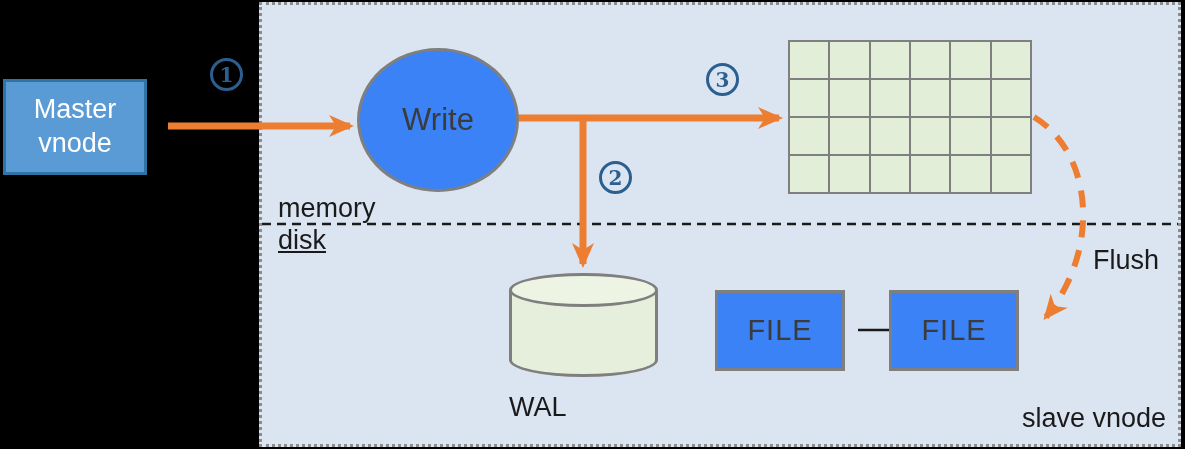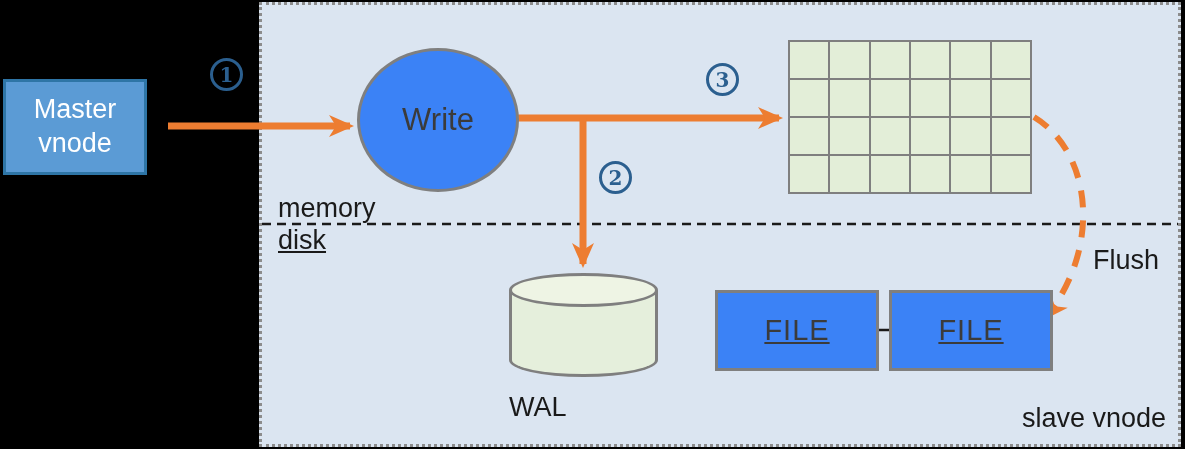--- a/index.html
+++ b/index.html
@@ -16,21 +16,21 @@
     position:absolute;box-sizing:border-box;display:flex;align-items:center;justify-content:center;
     background:#3b82f6;border:3px solid #7f7f7f;color:#3b3b3b;
   }
   .master{
     position:absolute;left:3px;top:79px;width:144px;height:96px;box-sizing:border-box;
     background:#5b9bd5;border:3px solid #2e75a6;color:#fff;
     display:flex;flex-direction:column;align-items:center;justify-content:center;
     font-size:27px;line-height:1.25;
   }
   .write{left:357px;top:48px;width:162px;height:144px;border-radius:50%;font-size:31px;}
-  .filebox{width:164px;height:81px;font-size:29px;letter-spacing:1px;text-decoration:underline;}
+  .filebox{width:130px;height:81px;font-size:29px;letter-spacing:1px;}
   .file1{left:715px;top:290px;}
   .file2{left:889px;top:290px;}
   .memtable{
     position:absolute;left:788px;top:40px;width:244px;height:154px;box-sizing:border-box;
     background:#7f7f7f;display:grid;gap:2px;padding:2px;
   }
   .memtable .cell{background:#e3eed8;}
   .badge{
     position:absolute;width:33px;height:33px;box-sizing:border-box;border-radius:50%;
     border:3px solid #2b5f8f;color:#2b5f8f;display:flex;align-items:center;justify-content:center;

